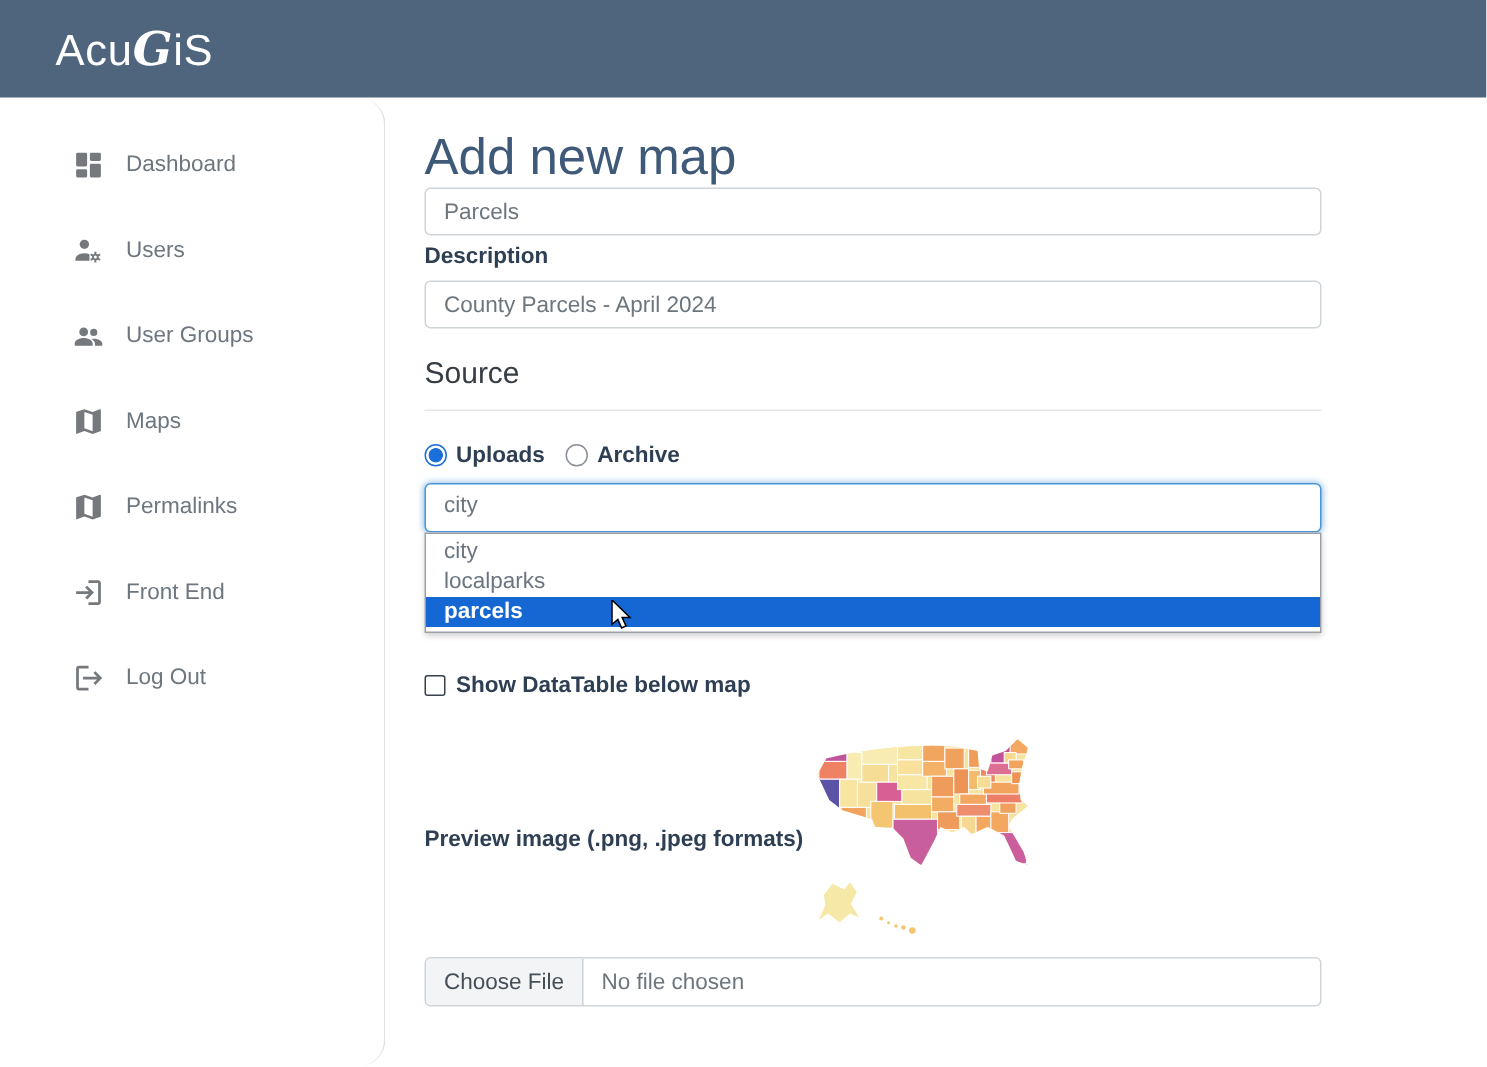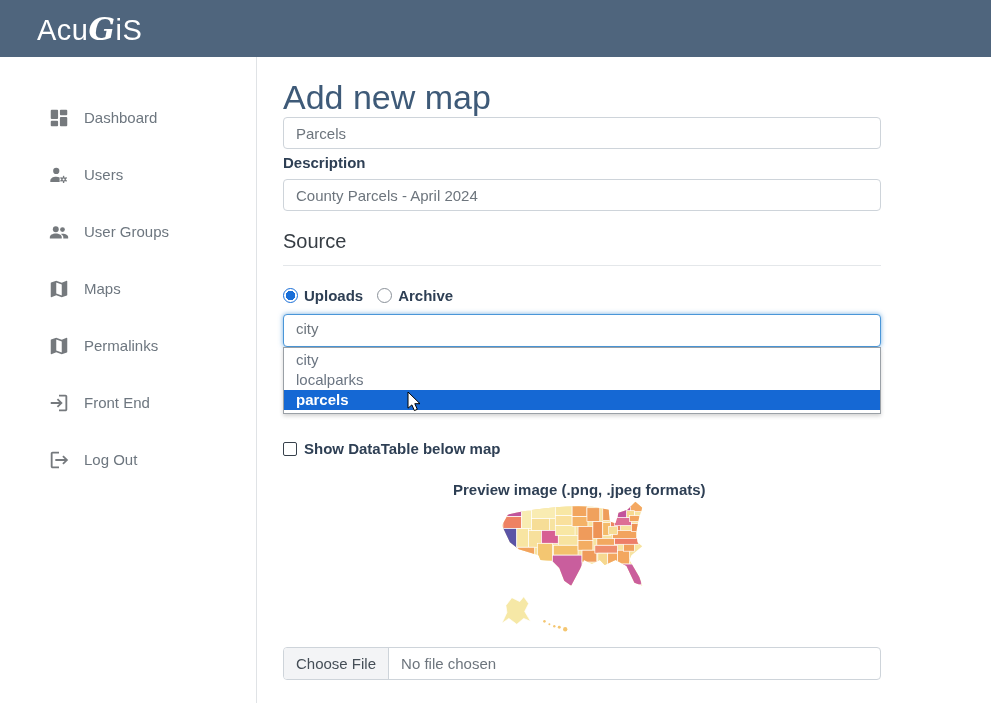--- a/index.html
+++ b/index.html
@@ -1,27 +1,27 @@
 <!DOCTYPE html>
 <html><head>
 <meta charset="utf-8">
 <style>
   * { margin:0; padding:0; box-sizing:border-box; }
   html,body { width:991px; height:711px; overflow:hidden; background:#fff;
     font-family:"Liberation Sans", sans-serif; }
   body { position:relative; }
 
   
-  .navbar { height:57px; background:#4f657d; display:flex; align-items:center; padding-left:37px; }
+  .navbar { height:65px; background:#4f657d; display:flex; align-items:center; padding-left:37px; }
   .brand { color:#ffffff; font-size:29px; letter-spacing:0.5px; cursor:pointer; }
   .brand .g { font-family:"DejaVu Serif", serif; font-style:italic; font-weight:bold; font-size:31px; }
 
   
   .layout { display:flex; height:646px; }
-  .sidebar { width:257px; border-right:1px solid #e0e3e6; padding-top:32px; flex:none; }
+  .sidebar { width:257px; border-right:1px solid #e0e3e6; padding-top:16px; flex:none;border-radius:18px; }
   .side-item { display:flex; align-items:center; gap:14px; height:57px; padding-left:48px;
     color:#6d767f; font-size:15px; cursor:pointer; }
   .side-item .icn { width:22px; height:22px; display:inline-flex; }
   .side-item svg { width:22px; height:22px; fill:#75797d; }
 
   main { flex:1; padding:21px 0 2px 26px; }
   .content { width:598px; }
 
   h1.page-title { font-size:34px; font-weight:500; color:#3e5a78; line-height:1.15; }
 
@@ -49,21 +49,21 @@
   .opt { height:20px; line-height:20px; padding-left:12px; font-size:15px; color:#6b7582; cursor:pointer; }
   .opt.highlighted { background:#1568d4; color:#ffffff; font-weight:700; }
   .cursor { position:absolute; left:123px; top:44px; width:15px; height:22px; pointer-events:none; }
 
   
   .check-row { margin-top:26px; display:flex; align-items:center; font-size:15px; font-weight:700; color:#2e3f54; }
   .checkbox { width:14px; height:14px; border:1.5px solid #37414c; border-radius:2px; background:#fff;
     display:inline-block; margin-right:7px; cursor:pointer; }
 
   
-  .preview-row { margin-top:24px; display:flex; align-items:center;flex-direction:column; }
+  .preview-row { margin-top:24px; display:flex; align-items:center; }
   .preview-label { width:258px; font-size:15px; font-weight:700; color:#2e3f54; flex:none; }
   .map-svg { width:168px; height:140px; }
 
   
   .file-input { margin-top:9px; width:598px; height:33px; border:1px solid #ced4da; border-radius:4px;
     display:flex; align-items:stretch; overflow:hidden; background:#fff; cursor:pointer; }
   .file-btn { background:#f3f4f6; border-right:1px solid #ced4da; padding:0 12px; display:flex;
     align-items:center; font-size:15px; color:#454e57; }
   .file-status { display:flex; align-items:center; padding-left:12px; font-size:15px; color:#6d757d; }
 </style>

